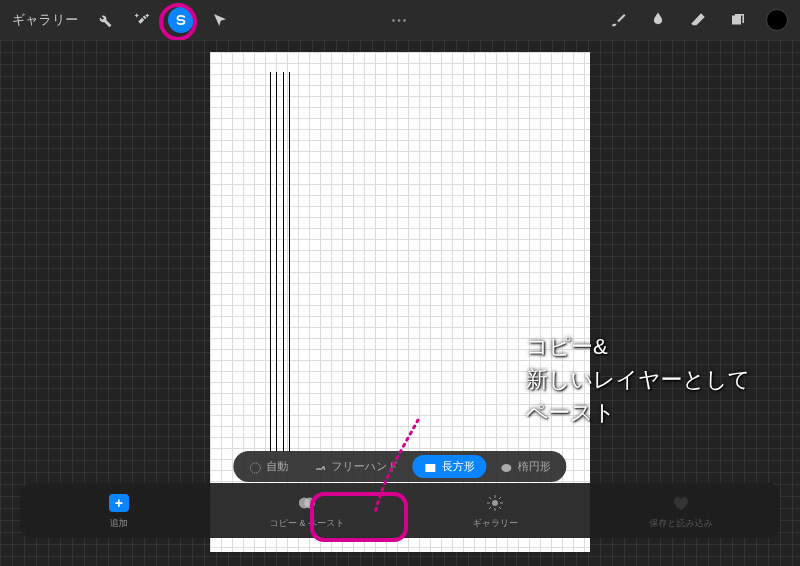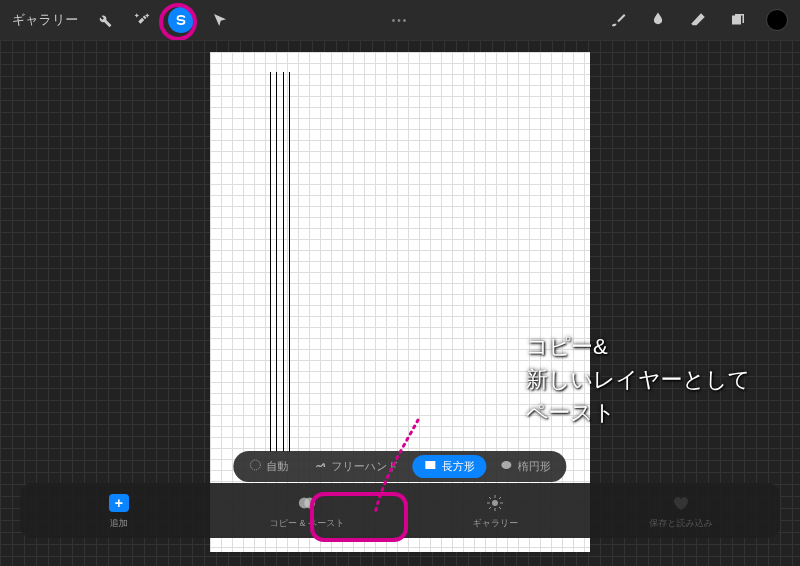--- a/index.html
+++ b/index.html
@@ -100,21 +100,21 @@
     position: absolute;
     bottom: 84px;
     left: 50%; transform: translateX(-50%);
     background: rgba(40,40,40,0.9);
     border-radius: 20px;
     display: flex; align-items: center;
     padding: 4px;
     gap: 2px;
   }
   .sel-item {
-    display: flex; align-items: flex-start; gap: 5px;
+    display: flex; align-items: flex-end; gap: 5px;
     padding: 4px 12px;
     border-radius: 14px;
     color: #aaa;
     font-size: 11px;
   }
   .sel-item.active {
     background: #0a84ff;
     color: #fff;
   }
   .sel-ico { width: 12px; height: 12px; display: inline-flex; align-items: center; justify-content: center; }

